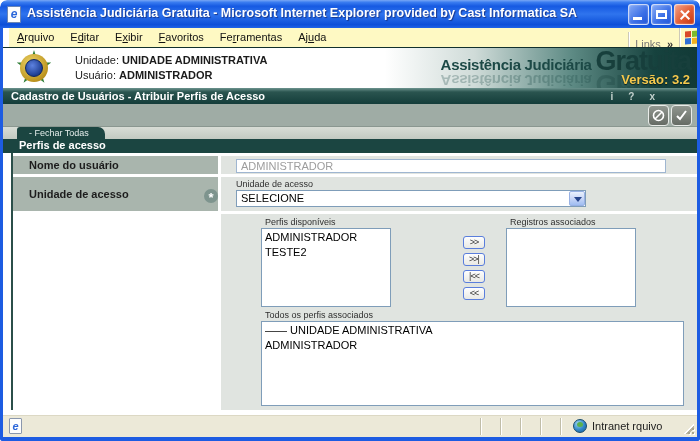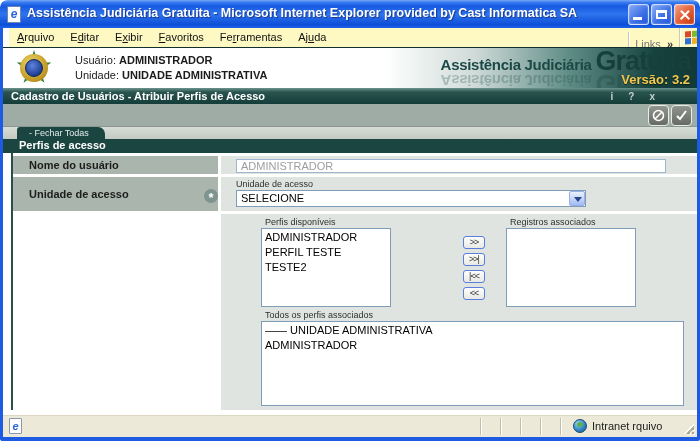--- a/index.html
+++ b/index.html
@@ -188,22 +188,22 @@
     </div>
   </div>
 
   <div class="appheader">
     <div class="coat">
       <div class="coat-star"></div>
       <div class="coat-ring"></div>
       <div class="coat-center"></div>
     </div>
     <div class="user-info">
+      <div><span>Unidade:</span> <b>UNIDADE ADMINISTRATIVA</b></div>
       <div><span>Usuário:</span> <b>ADMINISTRADOR</b></div>
-      <div><span>Unidade:</span> <b>UNIDADE ADMINISTRATIVA</b></div>
     </div>
     <div class="app-logo">
       <div class="logo-main">
         <span class="logo-s">Assistência Judiciária </span><span class="logo-b">Gratuita</span>
       </div>
       <div class="logo-main logo-reflect">
         <span class="logo-s">Assistência Judiciária </span><span class="logo-b">Gratuita</span>
       </div>
     </div>
     <div class="version">Versão: 3.2</div>
@@ -257,21 +257,20 @@
     <div class="selectbox">
       <span class="sel-text">SELECIONE</span>
       <span class="sel-arrow"></span>
     </div>
 
     <div class="ccell row3"></div>
 
     <div class="minilabel lbl-avail">Perfis disponíveis</div>
     <div class="listbox lb-avail">
       <div class="li">ADMINISTRADOR</div>
-      <div class="li">PERFIL TESTE</div>
       <div class="li">TESTE2</div>
     </div>
 
     <div class="minilabel lbl-assoc">Registros associados</div>
     <div class="listbox lb-assoc"></div>
 
     <button class="xferbtn" style="top:83px;">&gt;&gt;</button>
     <button class="xferbtn" style="top:100px;">&gt;&gt;|</button>
     <button class="xferbtn" style="top:117px;">|&lt;&lt;</button>
     <button class="xferbtn" style="top:134px;">&lt;&lt;</button>

